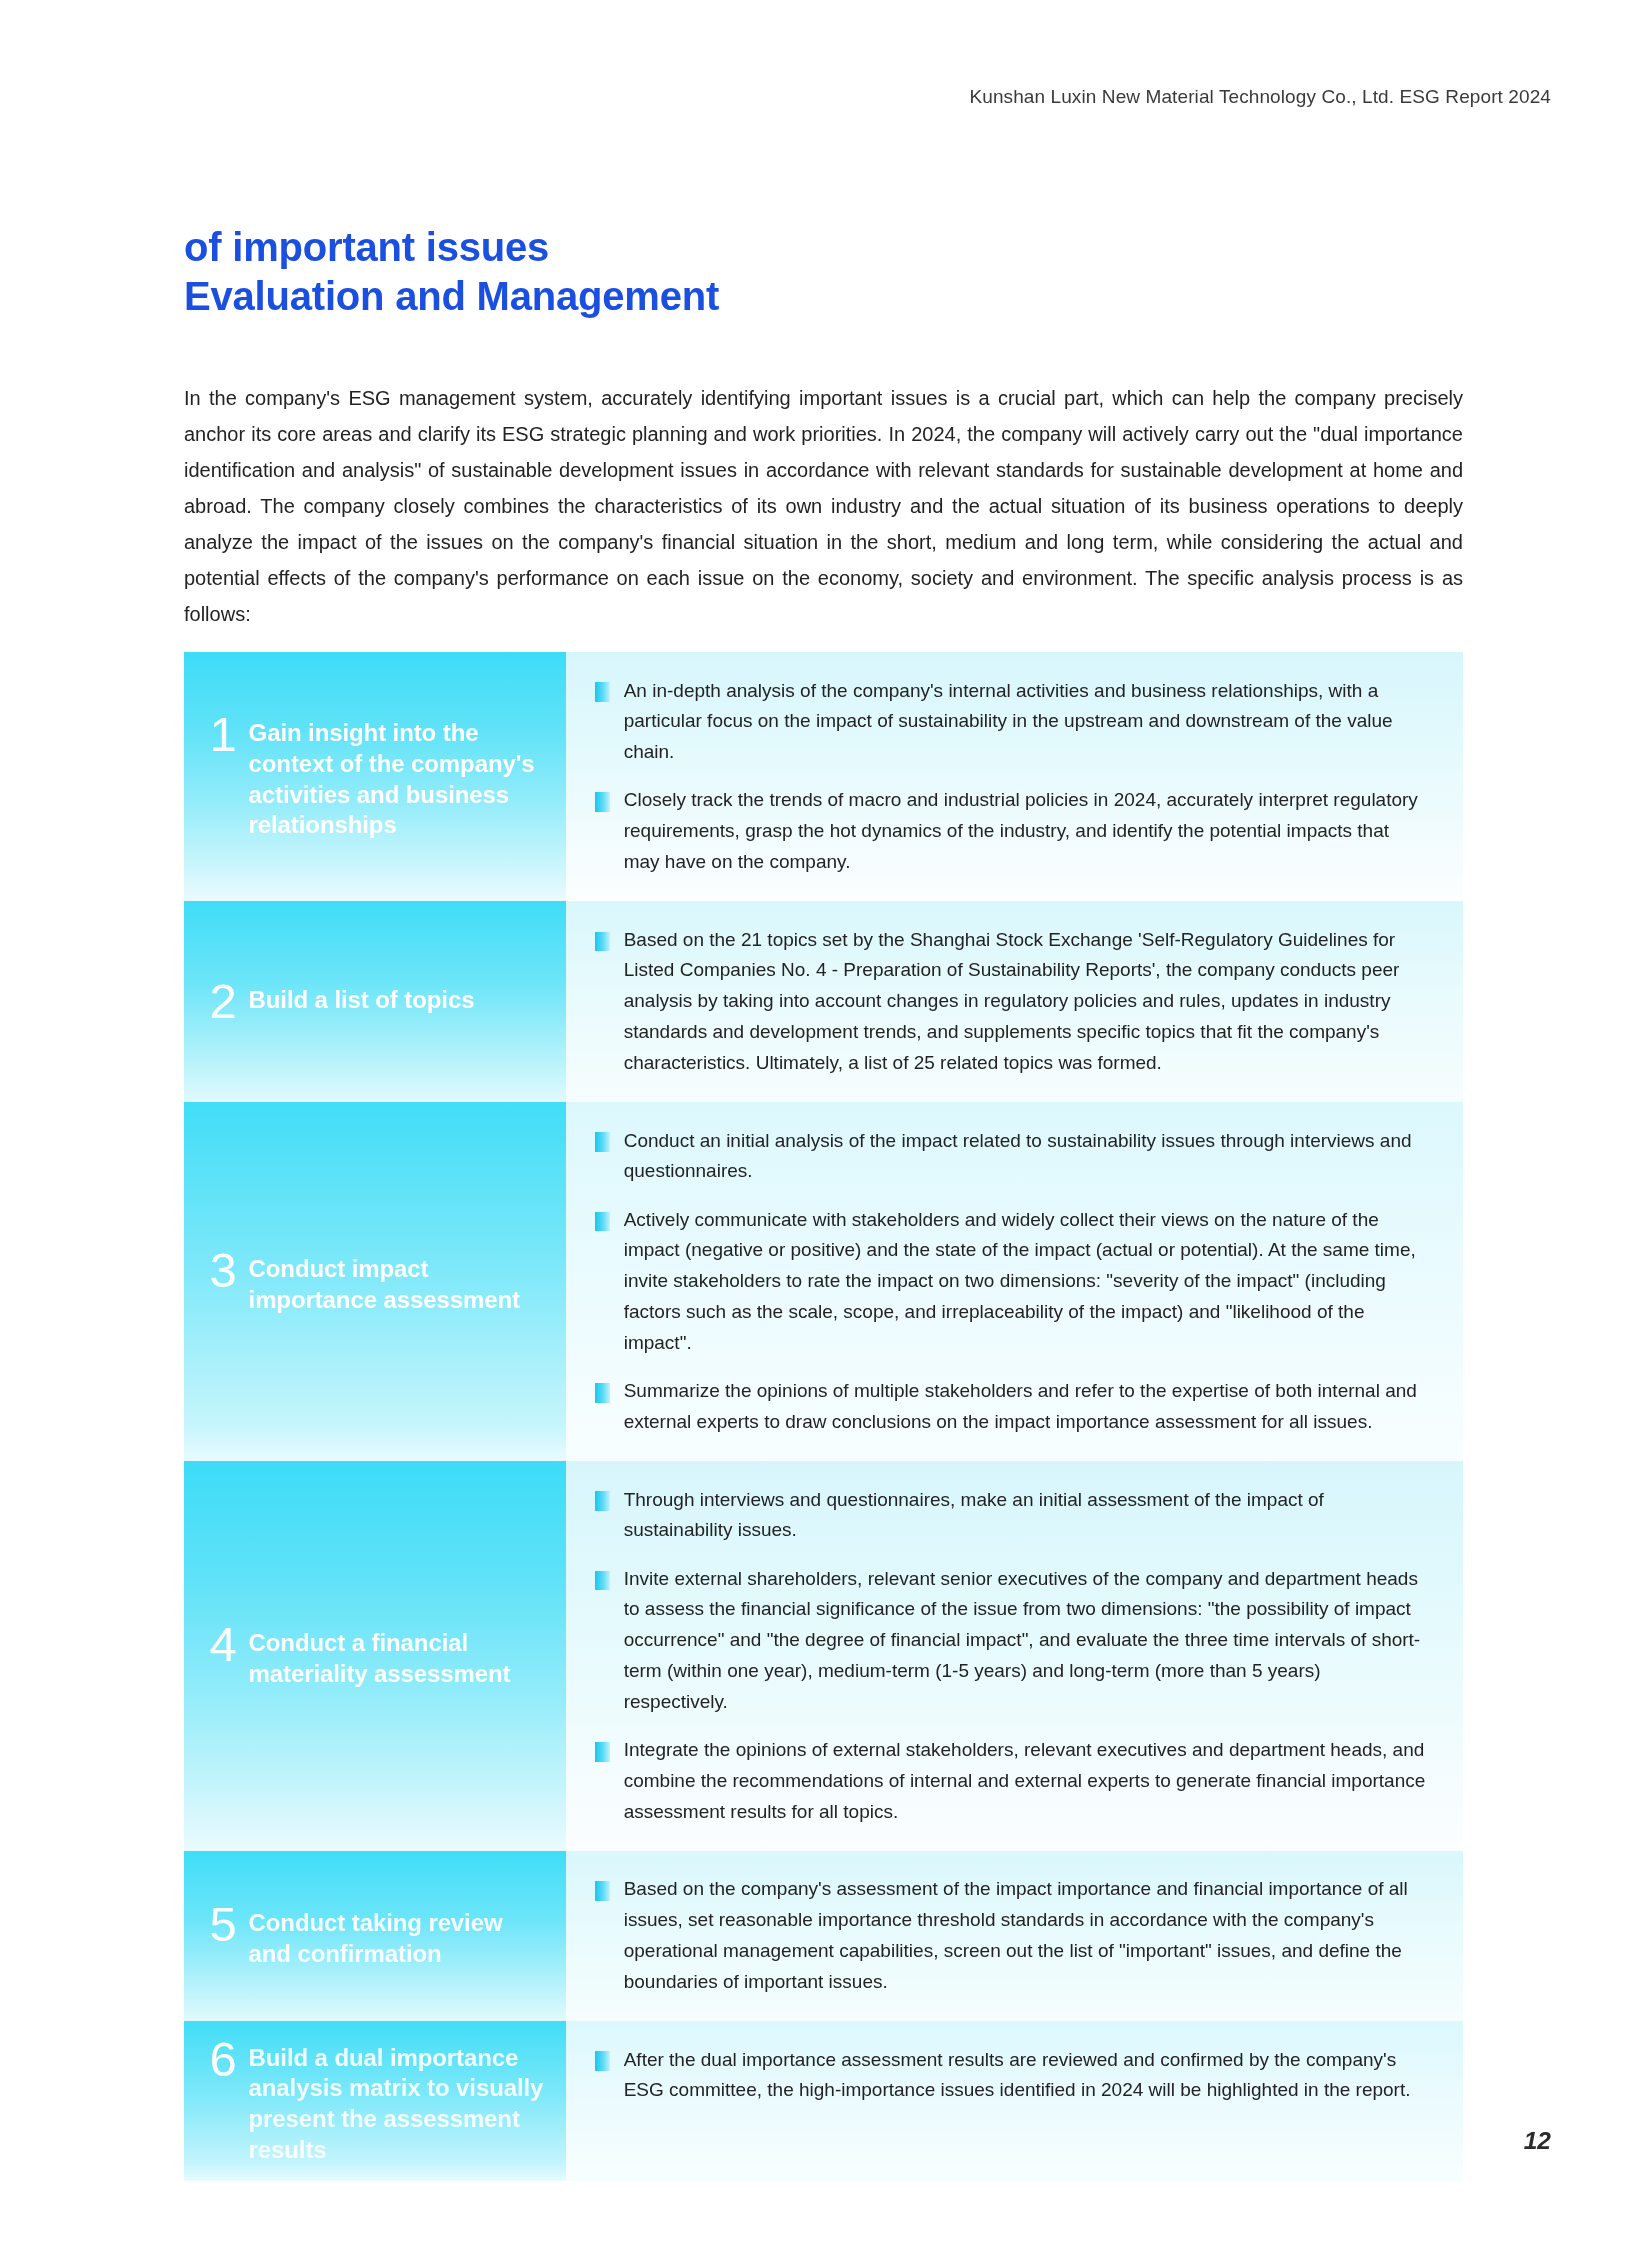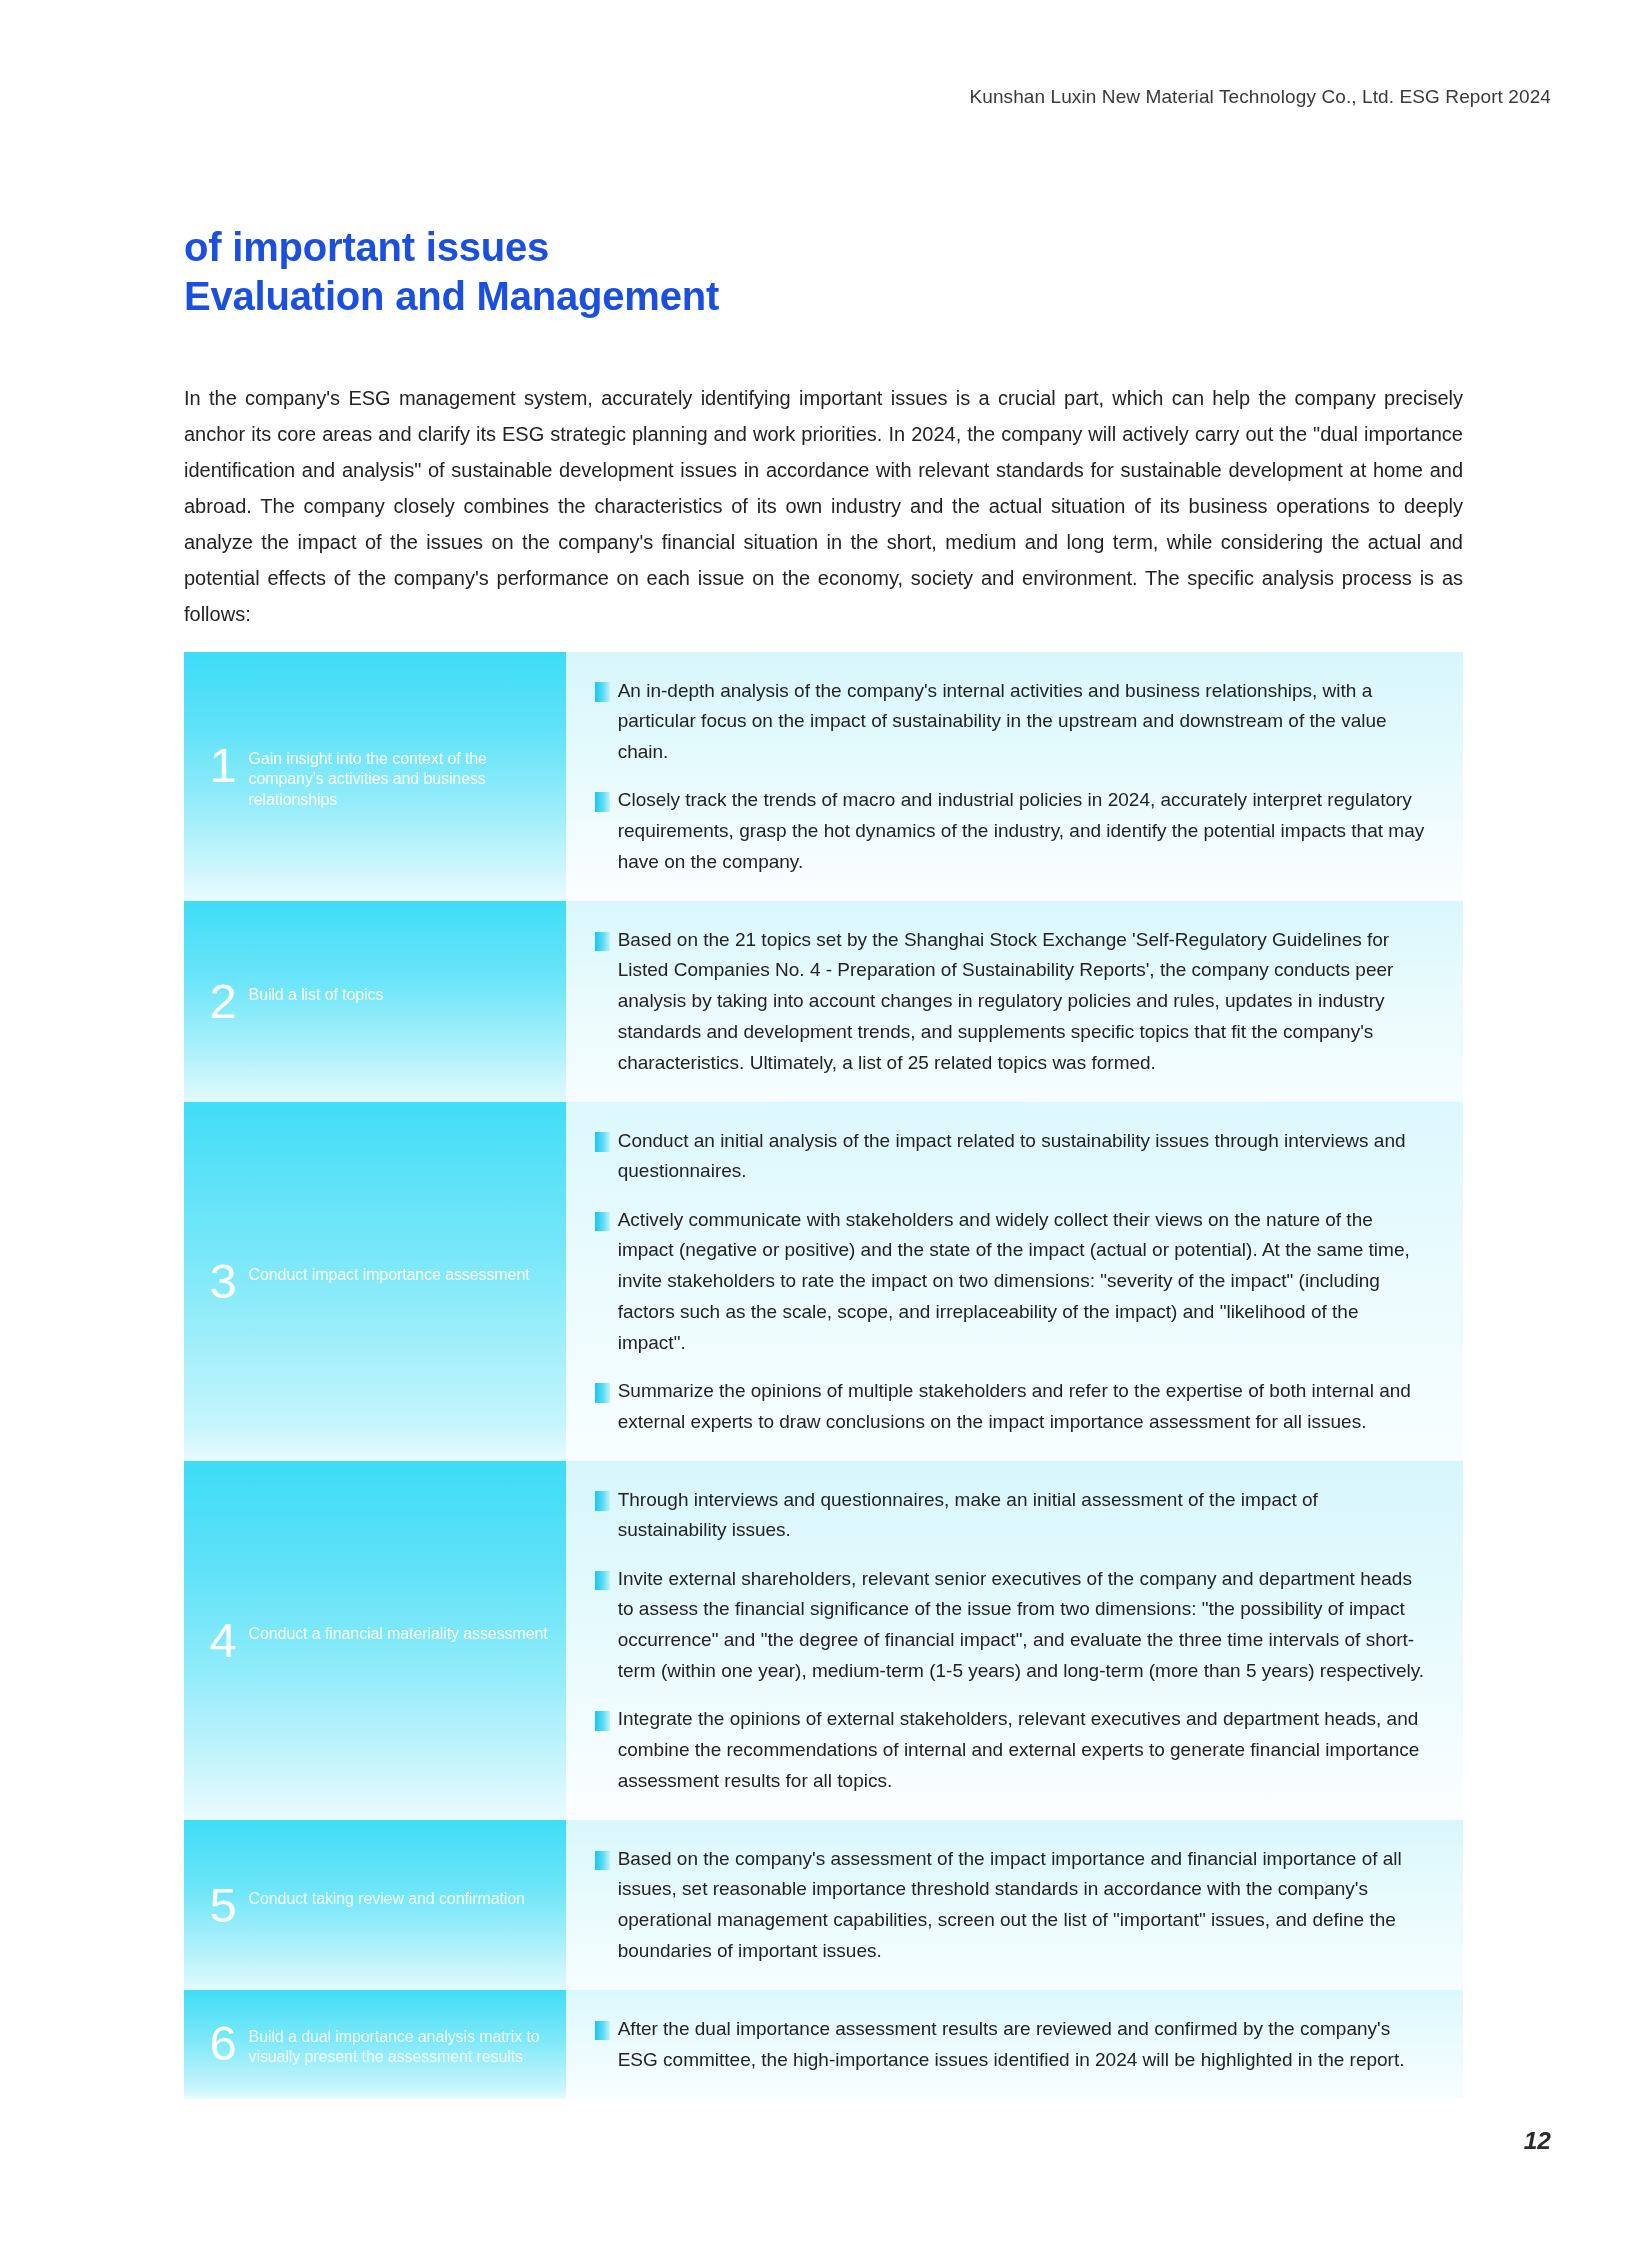--- a/index.html
+++ b/index.html
@@ -86,40 +86,41 @@
   }
   .step-num {
     font-size: 49px;
     line-height: 0.92;
     font-weight: 300;
     color: #ffffff;
     flex: 0 0 auto;
     opacity: 0.97;
   }
   .step-label {
-    font-size: 16px;
+    font-size: 24px;
     line-height: 1.28;
     color: #ffffff;
     padding-top: 5.9px;
     letter-spacing: -0.1px;
+    font-weight: bold;
   }
   
   .step-row.fade-1 .step-label { color: rgba(255,255,255,0.97); }
   .step-row.fade-2 .step-label { color: rgba(255,255,255,0.93); }
   .step-row.fade-3 .step-label { color: rgba(255,255,255,0.90); }
 
   .step-right {
     flex: 1 1 auto;
     padding: 23.5px 33px 23.5px 29px;
     background: linear-gradient(to bottom, #dbf7fc 0%, #e6fafd 35%, #f1fcfe 65%, #fbfeff 100%);
   }
   .bullet-item {
     display: flex;
     align-items: flex-start;
-    gap: 8px;
+    gap: 14px;
     margin-bottom: 17.6px;
   }
   .bullet-item:last-child { margin-bottom: 0; }
   .bullet-mark {
     flex: 0 0 auto;
     width: 14.7px;
     height: 19.6px;
     margin-top: 6.9px;
     background: linear-gradient(to right, #19c6ef 0%, #5fdcf6 55%, #c4f2fb 100%);
   }

